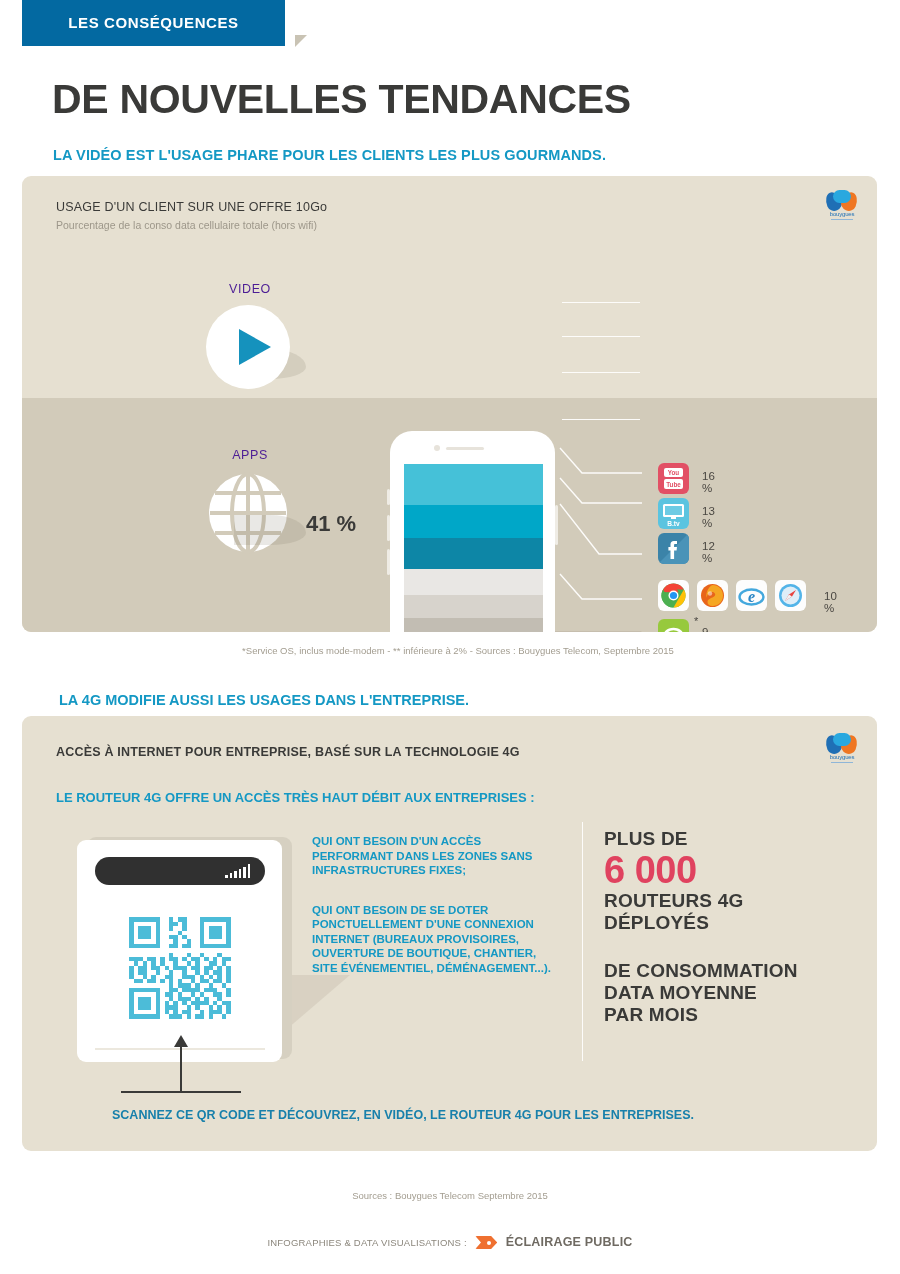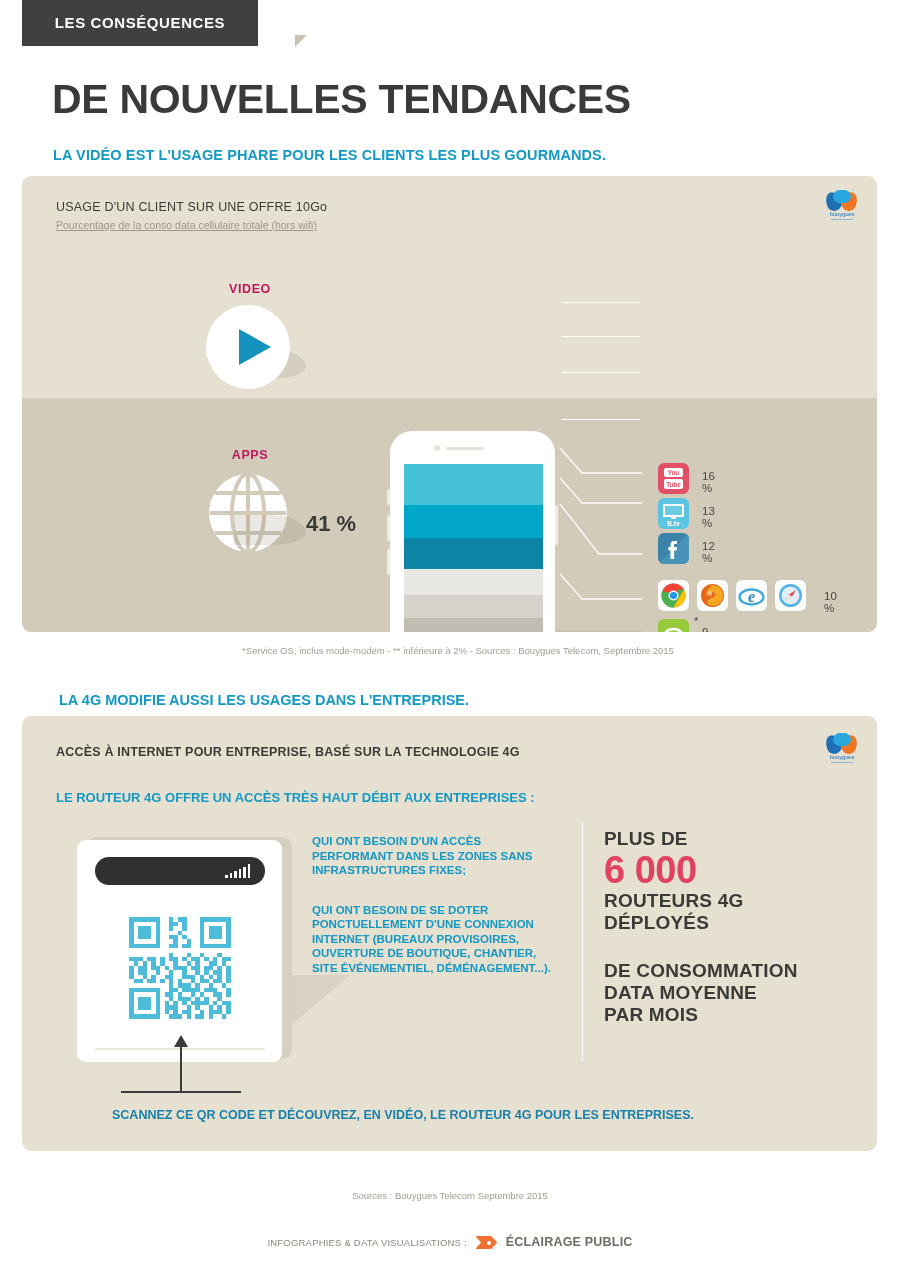--- a/index.html
+++ b/index.html
@@ -7,28 +7,28 @@
     width: 900px; height: 1274px;
     background: #ffffff;
     font-family: "Liberation Sans", sans-serif;
     position: relative;
     overflow: hidden;
   }
 
   
   .tab-wrap { position: absolute; left: 22px; top: 0; }
   .tab {
-    background: #404040;
+    background: #0369a1;
     color: #fff;
     font-size: 15px;
     font-weight: bold;
     letter-spacing: .6px;
     padding: 14px 30px 15px 30px;
     text-align: center;
-    width: 236px;
+    width: 263px;
   }
   .tab-fold {
     position: absolute; left: 273px; top: 35px;
     width: 0; height: 0;
     border-top: 12px solid #c9c3b4;
     border-right: 12px solid transparent;
   }
 
   
   .h1 {
@@ -58,21 +58,21 @@
     position: absolute; left: 0; top: 222px; right: 0; bottom: 0;
     background: #d2cbba;
   }
   .p1-title {
     position: absolute; left: 34px; top: 24px;
     font-size: 12.5px; font-weight: normal; color: #3a3a38;
     letter-spacing: .2px;
   }
   .p1-sub {
     position: absolute; left: 34px; top: 43px;
-    font-size: 10.5px; color: #9d978a; text-decoration: underline;
+    font-size: 10.5px; color: #9d978a;
   }
 
   
   .byg { position: absolute; width: 34px; height: 34px; }
   .byg .petals { position: relative; width: 34px; height: 22px; }
   .byg .pl {
     position: absolute; width: 15px; height: 19px;
     border-radius: 50% 50% 50% 50% / 62% 62% 38% 38%;
   }
   .byg .pl-b { left: 1px; top: 2px; background: #1f6fb5;
@@ -87,21 +87,21 @@
     font-size: 6px; color: #1f6fb5; letter-spacing: -.2px;
   }
   .byg .bline {
     position: absolute; top: 29px; left: 6px; width: 22px; height: 1px;
     background: #8fb6d8;
   }
 
   
   .cat {
     position: absolute;
-    font-size: 12.5px; font-weight: bold; color: #be185d;
+    font-size: 12.5px; font-weight: normal; color: #4c1d95;
     letter-spacing: .6px; text-align: center; width: 160px;
   }
   .cat-video { left: 148px; top: 106px; }
   .cat-apps  { left: 148px; top: 272px; }
 
   .bigicon { position: absolute; width: 84px; height: 84px; }
   .bigicon .shadow {
     position: absolute; left: 28px; top: 44px;
     width: 72px; height: 30px;
     background: rgba(120,110,92,.16);

